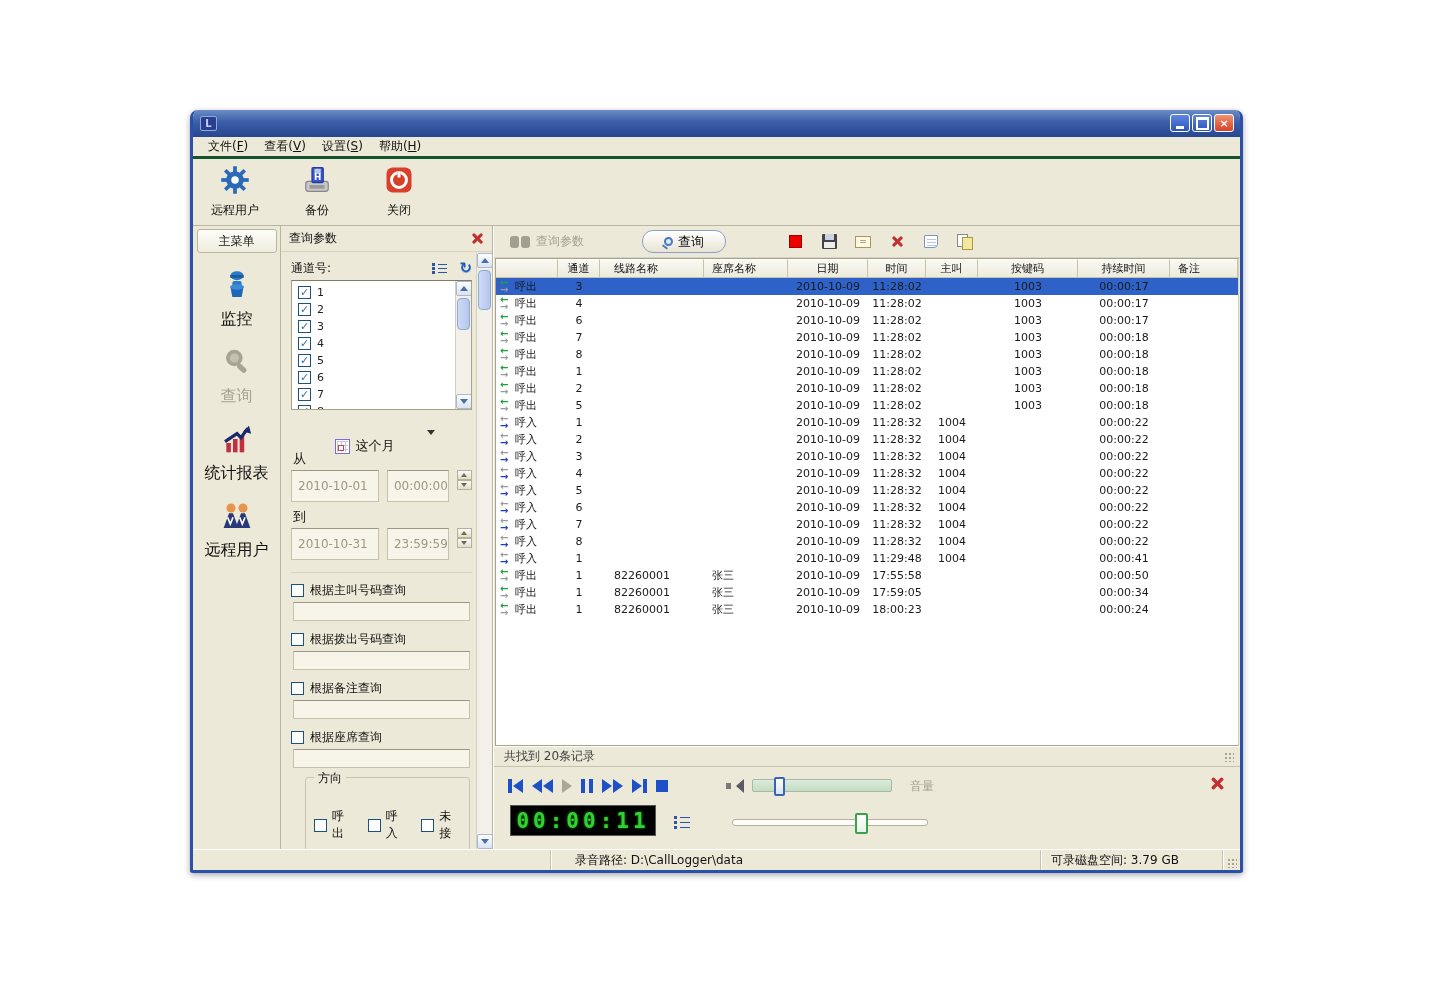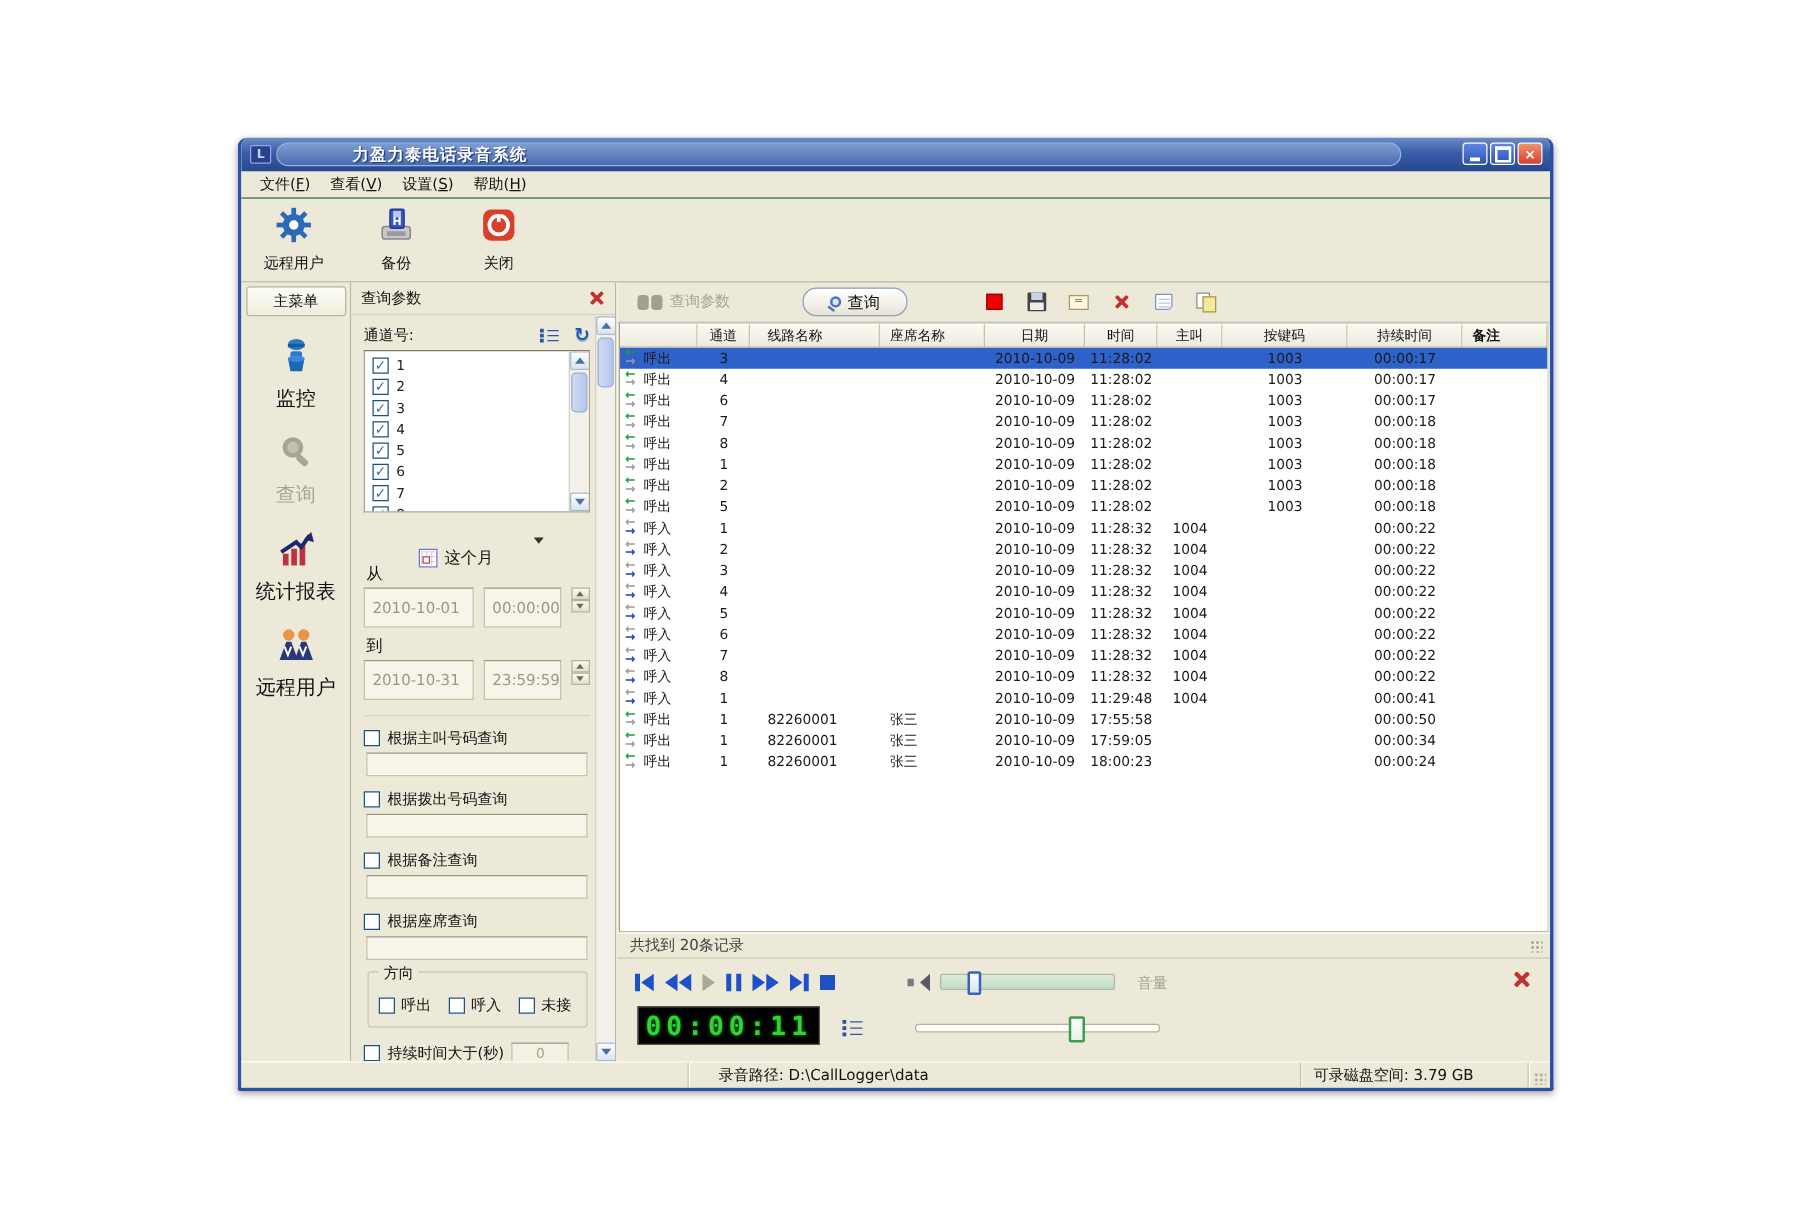--- a/index.html
+++ b/index.html
@@ -10,21 +10,21 @@
   .appicon{width:17px;height:15px;background:#2A3F8F;border:1px solid #8FA8E0;border-radius:2px;margin:0 4px 0 2px;display:flex;align-items:center;justify-content:center;color:#BFD2F5;font-size:10px;font-weight:bold;line-height:1;}
   .titlepill{height:19px;flex:0 0 900px;background:linear-gradient(#7E9CD0,#4A6CB0);border:1px solid #9AB2DE;border-radius:10px;display:flex;align-items:center;padding-left:60px;}
   .titletext{color:#fff;font-weight:bold;font-size:13px;text-shadow:1px 1px 1px #1A3570;letter-spacing:1px;}
   .winbtns{position:absolute;right:6px;top:4px;display:flex;gap:2px;}
   .winbtn{width:20px;height:18px;border-radius:3px;border:1px solid #fff;display:flex;align-items:center;justify-content:center;color:#fff;font-size:11px;font-weight:bold;line-height:1;}
   .winbtn.min,.winbtn.max{background:linear-gradient(#5E86E0,#2D55B8);}
   .winbtn.close{background:linear-gradient(#F0936F,#D8402A);}
   .winbtn.min::after{content:"";width:8px;height:3px;background:#fff;margin-top:8px;}
   .winbtn.max::after{content:"";width:9px;height:8px;border:2px solid #fff;border-top-width:3px;}
   
-  .menubar{height:22px;flex:0 0 22px;background:#ECE9D8;border-bottom:1px solid #14532d;display:flex;align-items:center;padding-left:8px;gap:2px;}
+  .menubar{height:22px;flex:0 0 22px;background:#ECE9D8;border-bottom:3px solid #14532d;display:flex;align-items:center;padding-left:8px;gap:2px;}
   .menu-item{font-size:12px;color:#111;padding:2px 7px;cursor:default;}
   .menu-item u{text-decoration:underline;}
   .toolbar{height:67px;flex:0 0 67px;background:#ECE9D8;border-bottom:1px solid #B9B5A2;display:flex;align-items:flex-start;padding:6px 0 0 14px;gap:26px;}
   .tbtn{display:flex;flex-direction:column;align-items:center;gap:3px;min-width:56px;}
   .tbtn .tlabel{font-size:12px;color:#111;}
   .tbtn svg{width:30px;height:30px;}
   
   .content{flex:1;display:flex;min-height:0;}
   
   .sidebar{width:88px;flex:0 0 88px;background:#ECE9D8;border-right:1px solid #B9B5A2;display:flex;flex-direction:column;align-items:center;}
@@ -71,21 +71,21 @@
   .dfield.time{width:64px;}
   .spin{display:flex;flex-direction:column;width:16px;height:20px;}
   .sb{flex:1;background:linear-gradient(#FBFAF6,#E2DECB);border:1px solid #B5B19A;display:flex;align-items:center;justify-content:center;}
   .sb .t{width:0;height:0;border:3px solid transparent;}
   .sb.up .t{border-bottom:4px solid #6E6A55;margin-top:-3px;}
   .sb.dn .t{border-top:4px solid #6E6A55;margin-bottom:-3px;}
   .filters{margin-top:12px;border-top:1px solid #D8D4C0;padding-top:8px;}
   .f-row{display:flex;align-items:center;gap:6px;height:18px;margin-bottom:3px;}
   .f-row .flabel{font-size:12px;color:#111;}
   .f-input{height:19px;background:#F7F5EA;border:1px solid #C6C2AC;border-top-color:#9A9680;margin:0 2px 9px 2px;}
-  .dirgroup{border:1px solid #C9C5B0;border-radius:3px;margin:4px 2px 10px 3px;padding:8px 8px 8px 8px;position:relative;}
+  .dirgroup{border:1px solid #C9C5B0;border-radius:3px;margin:4px 2px 10px 14px;padding:20px 8px 8px 8px;position:relative;}
   .dirlegend{position:absolute;top:-8px;left:8px;background:#ECE9D8;padding:0 4px;font-size:12px;color:#111;}
   .diropts{display:flex;gap:14px;margin-top:10px;}
   .diropt{display:flex;align-items:center;gap:5px;font-size:12px;color:#111;}
   .durrow{display:flex;align-items:center;gap:6px;height:20px;margin-bottom:5px;}
   .durrow .dlabel{font-size:12px;color:#111;white-space:nowrap;}
   .durrow .dval{width:46px;height:17px;background:#F3F1E4;border:1px solid #C6C2AC;border-top-color:#9A9680;font-size:11px;color:#A4A08C;text-align:center;line-height:16px;}
   .qscroll{position:absolute;right:0;top:27px;bottom:0;width:16px;background:#F2F0E9;border-left:1px solid #D4D0BC;}
   
   .main{flex:1;display:flex;flex-direction:column;min-width:0;border-left:1px solid #fff;}
   .mtoolbar{height:32px;flex:0 0 32px;display:flex;align-items:center;padding-left:16px;border-bottom:1px solid #D8D4C0;}
@@ -120,21 +120,21 @@
   .td{font-size:11px;color:#1A1A1A;overflow:hidden;white-space:nowrap;display:flex;align-items:center;justify-content:center;height:17px;}
   .c0{width:62px;flex:0 0 62px;justify-content:flex-start;padding-left:4px;gap:2px;}
   .c1{width:42px;flex:0 0 42px;}
   .c2{width:104px;flex:0 0 104px;justify-content:flex-start;padding-left:14px;}
   .c3{width:84px;flex:0 0 84px;justify-content:flex-start;padding-left:8px;}
   .c4{width:80px;flex:0 0 80px;}
   .c5{width:58px;flex:0 0 58px;}
   .c6{width:52px;flex:0 0 52px;}
   .c7{width:100px;flex:0 0 100px;}
   .c8{width:92px;flex:0 0 92px;}
-  .c9{flex:1;justify-content:flex-start;padding-left:8px;font-weight:bold;}
+  .c9{flex:1;justify-content:flex-start;padding-left:8px;}
   .diricon{display:inline-flex;flex-direction:column;width:13px;line-height:6px;font-size:10px;font-weight:bold;}
   .diricon .a1,.diricon .a2{height:7px;display:block;}
   .dir-out .a1{color:#1E9E3E;} .dir-out .a2{color:#9A9A9A;}
   .dir-in .a1{color:#9A9A9A;} .dir-in .a2{color:#2040C0;}
   .countbar{height:21px;flex:0 0 21px;background:#ECE9D8;border-top:1px solid #fff;border-bottom:1px solid #C6C2AC;display:flex;align-items:center;padding:0 6px 0 10px;}
   .counttext{font-size:12px;color:#404040;}
   .grip{margin-left:auto;width:10px;height:10px;background:
      radial-gradient(circle at 2px 2px,#A8A489 1px,transparent 1.2px) 0 0/4px 4px;}
   
   .player{height:82px;flex:0 0 82px;background:#ECE9D8;position:relative;}
@@ -166,23 +166,20 @@
   .sb-disk{width:182px;padding-left:10px;}
   .sb-grip{width:18px;display:flex;align-items:flex-end;justify-content:flex-end;padding:0 3px 2px 0;}
 </style>
 </head>
 <body>
 
 <div class="window">
 
   <div class="titlebar">
     <span class="appicon">L</span>
-    <div class="titlepill">
-      <span class="titletext">力盈力泰电话录音系统</span>
-    </div>
     <div class="winbtns">
       <span class="winbtn min"></span>
       <span class="winbtn max"></span>
       <span class="winbtn close">×</span>
     </div>
   </div>
 
   <div class="menubar">
       <span class="menu-item">文件(<u>F</u>)</span>
       <span class="menu-item">查看(<u>V</u>)</span>

